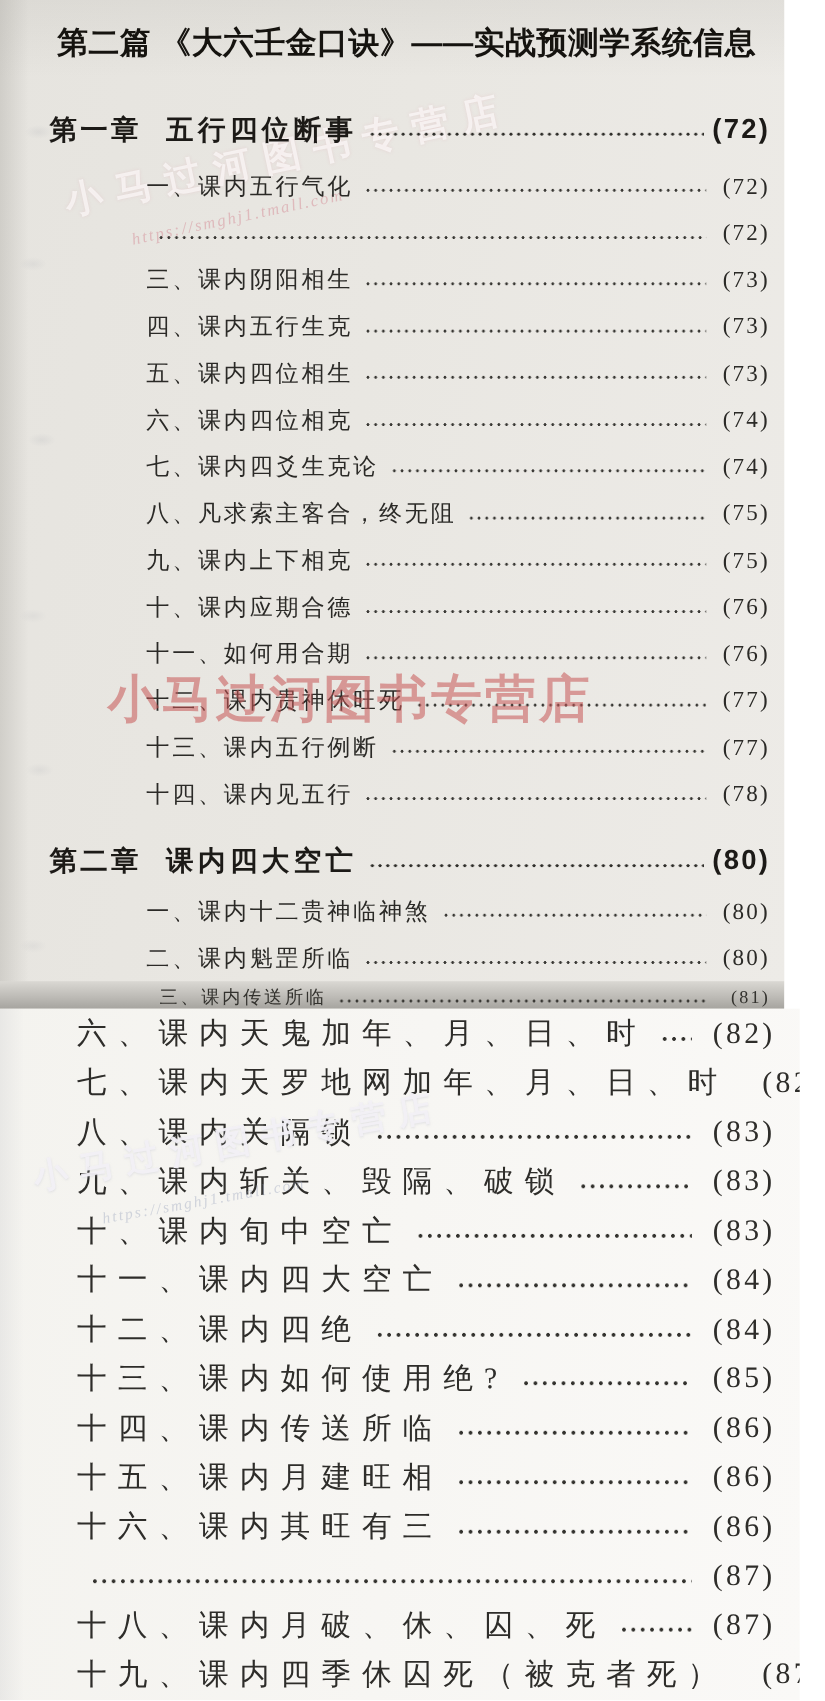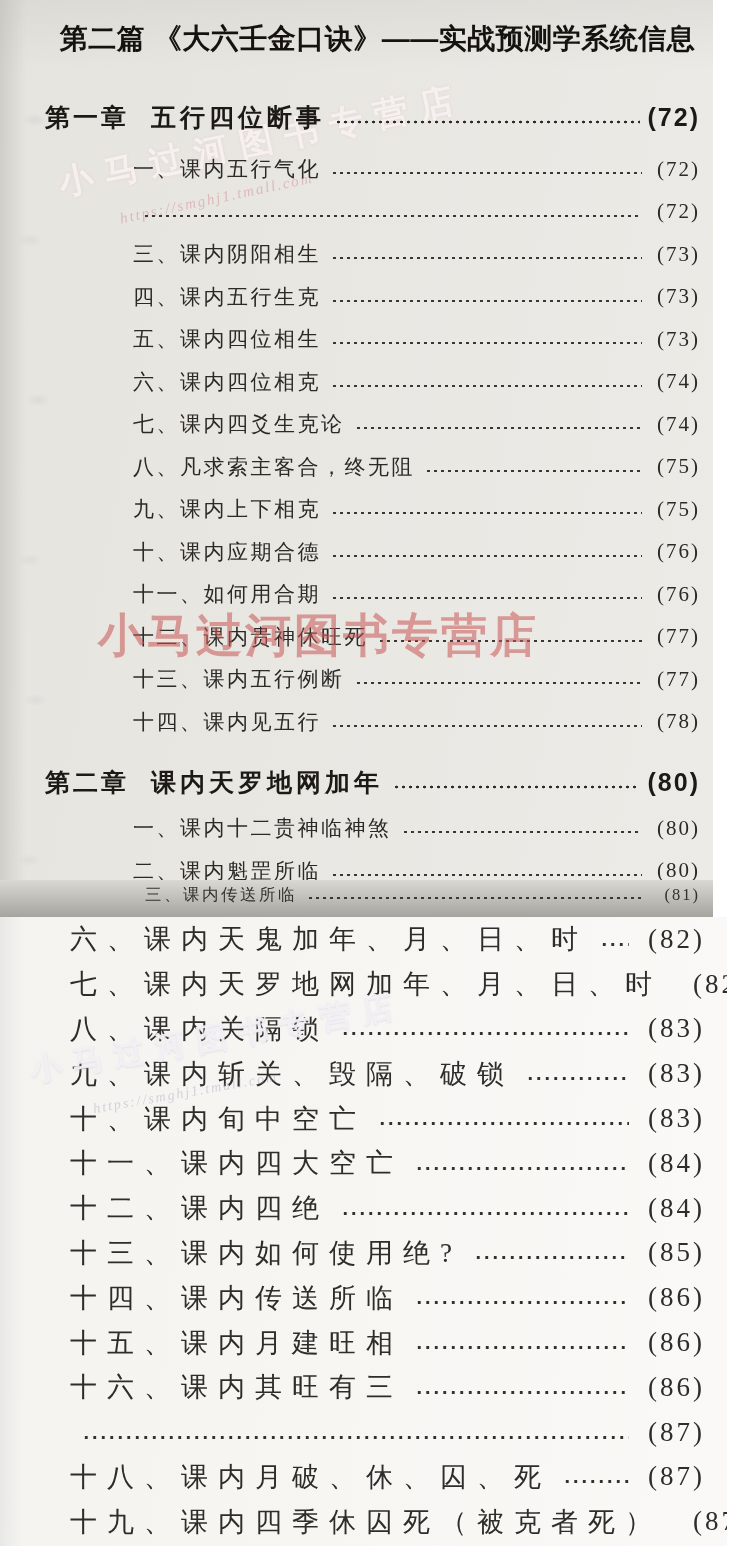--- a/index.html
+++ b/index.html
@@ -31,21 +31,21 @@
       radial-gradient(18px 9px at 38px 400px, rgba(120,125,140,.10), transparent 70%),
       radial-gradient(18px 9px at 30px 560px, rgba(120,125,140,.08), transparent 70%),
       radial-gradient(18px 9px at 36px 700px, rgba(120,125,140,.09), transparent 70%),
       radial-gradient(18px 9px at 30px 860px, rgba(120,125,140,.08), transparent 70%);
   }
   .bleed-left{left:0;}
   .page-title{
     position:relative;margin:20px 10px 0 52px;
     font-family:"Liberation Sans","DejaVu Sans",sans-serif;
     font-size:28px;font-weight:bold;color:#15130f;
-    letter-spacing:0.5px;line-height:38px;white-space:nowrap;z-index:2;text-align:center;
+    letter-spacing:0.5px;line-height:38px;white-space:nowrap;z-index:2;
   }
   .chapter-row{
     position:relative;display:flex;align-items:center;
     margin:0 13px 0 45px;height:26px;
     font-family:"Liberation Sans","DejaVu Sans",sans-serif;
     font-size:25px;font-weight:bold;color:#1c1a17;z-index:2;
   }
   .chapter-row .chap-label{margin-right:22px;letter-spacing:3px;white-space:nowrap;}
   .chapter-row .chap-title{letter-spacing:4px;white-space:nowrap;}
   #chapters .chapter-row.ch-0{margin-top:46px;}
@@ -58,21 +58,21 @@
     flex:1;height:6px;margin:8px 8px 0 10px;
     background-image:radial-gradient(circle,#383733 1.2px,rgba(0,0,0,0) 1.5px);
     background-size:7px 6px;background-repeat:repeat-x;background-position:left center;
   }
   .toc-page{white-space:nowrap;min-width:50px;text-align:right;letter-spacing:2px;}
   
   .chapter-row .leader{margin-top:9px;background-image:radial-gradient(circle,#2e2d29 1.3px,rgba(0,0,0,0) 1.6px);}
   .chapter-row .toc-page{font-weight:bold;letter-spacing:2px;}
   
   .stitch-band{
-    position:absolute;left:0;bottom:0;width:100%;height:37px;overflow:hidden;
+    position:absolute;left:0;bottom:0;width:100%;height:25px;overflow:hidden;
     background:linear-gradient(180deg,#dad8d3 0%,#bebcb7 55%,#a6a49f 100%);z-index:3;
   }
   .stitch-band .toc-row{height:27px;margin:1px 13px 0 145px;font-size:16.5px;color:#33322e;}
   .stitch-band .leader{margin-top:7px;}
   
   .wm-red{
     position:absolute;left:98px;top:605px;z-index:4;white-space:nowrap;
     font-family:"Liberation Sans","DejaVu Sans",sans-serif;
     font-size:46px;font-weight:bold;letter-spacing:3px;
     color:rgba(199,86,86,0.55);
@@ -210,21 +210,21 @@
             <span class="toc-page">(77)</span>
           </div>
           <div class="toc-row">
             <span class="toc-title">十四、课内见五行</span>
             <span class="leader"></span>
             <span class="toc-page">(78)</span>
           </div>
         </div>
         <div class="chapter-row ch-1">
           <span class="chap-label">第二章</span>
-          <span class="chap-title">课内天罗地网加年</span>
+          <span class="chap-title">课内四大空亡</span>
           <span class="leader"></span>
           <span class="toc-page">(80)</span>
         </div>
         <div class="items ch-1">
           <div class="toc-row">
             <span class="toc-title">一、课内十二贵神临神煞</span>
             <span class="leader"></span>
             <span class="toc-page">(80)</span>
           </div>
           <div class="toc-row">

